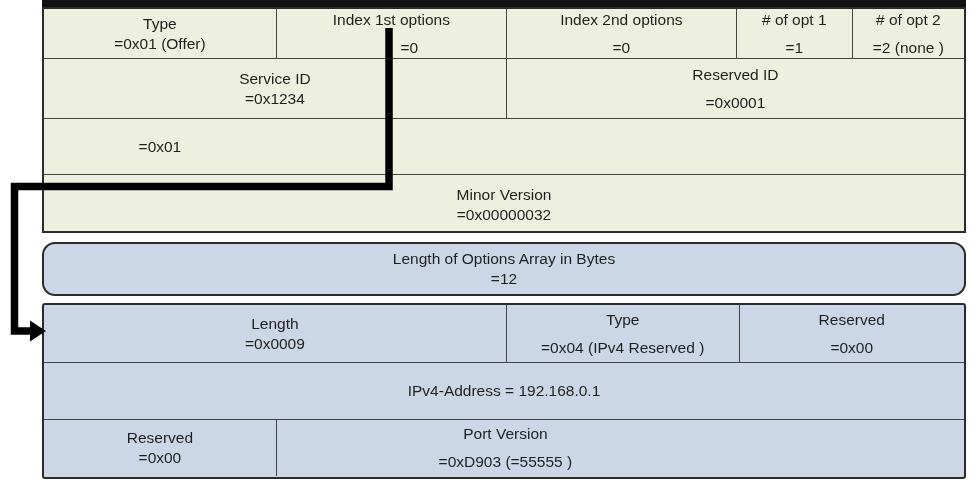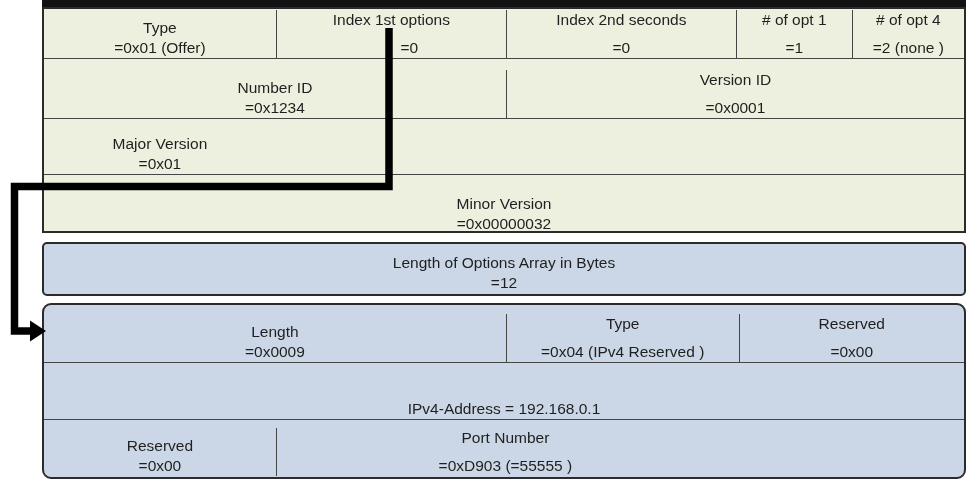--- a/index.html
+++ b/index.html
@@ -23,27 +23,26 @@
     background: #121212;
   }
   .section {
     position: absolute;
     left: 42px;
     width: 924px;
     box-sizing: border-box;
     border: 2.5px solid var(--frame, #2b2b2b);
   }
   .sec-entry   { top: 7px;   height: 226px; background: var(--entry-bg, #eef0df); }
-  .sec-optlen  { top: 242px; height: 54px;  background: var(--options-bg, #cbd7e6); border-radius: 5px; }
-  .sec-option  { top: 303px; height: 176px; background: var(--options-bg, #cbd7e6); border-radius: 9px; }
+  .sec-optlen  { top: 242px; height: 54px;  background: var(--options-bg, #cbd7e6); border-radius: 13px; }
+  .sec-option  { top: 303px; height: 176px; background: var(--options-bg, #cbd7e6); border-radius: 3px; }
   .row {
     display: flex;
     box-sizing: border-box;
     width: 100%;
-    align-items: flex-end;
   }
   .row + .row { border-top: 1.7px solid var(--grid-line, #454545); }
   .cell {
     box-sizing: border-box;
     display: flex;
     flex-direction: column;
     justify-content: center;
     align-items: center;
     text-align: center;
     overflow: hidden;
@@ -72,45 +71,44 @@
     <div class="row" style="height:49px">
       <div class="cell" style="width:25.2%">
         <div class="lbl">Type</div>
         <div class="val">=0x01 (Offer)</div>
       </div>
       <div class="cell" style="width:25.0%">
         <div class="lbl">Index 1st options</div>
         <div class="val val-shift">=0</div>
       </div>
       <div class="cell" style="width:25.0%">
-        <div class="lbl">Index 2nd seconds</div>
+        <div class="lbl">Index 2nd options</div>
         <div class="val">=0</div>
       </div>
       <div class="cell" style="width:12.6%">
         <div class="lbl"># of opt 1</div>
         <div class="val">=1</div>
       </div>
       <div class="cell" style="width:12.2%">
-        <div class="lbl"># of opt 4</div>
+        <div class="lbl"># of opt 2</div>
         <div class="val">=2 (none )</div>
       </div>
     </div>
     <div class="row" style="height:60px">
       <div class="cell" style="width:50.2%">
-        <div class="lbl">Number ID</div>
+        <div class="lbl">Service ID</div>
         <div class="val">=0x1234</div>
       </div>
       <div class="cell" style="width:49.8%">
-        <div class="lbl">Version ID</div>
+        <div class="lbl">Reserved ID</div>
         <div class="val">=0x0001</div>
       </div>
     </div>
     <div class="row" style="height:56px">
       <div class="cell" style="width:25.2%">
-        <div class="lbl">Major Version</div>
         <div class="val">=0x01</div>
       </div>
     </div>
     <div class="row" style="height:60px">
       <div class="cell" style="width:100%">
         <div class="lbl">Minor Version</div>
         <div class="val">=0x00000032</div>
       </div>
     </div>
   </div>
@@ -143,21 +141,21 @@
       <div class="cell" style="width:100%">
         <div class="lbl">IPv4-Address = 192.168.0.1</div>
       </div>
     </div>
     <div class="row" style="height:57px">
       <div class="cell" style="width:25.2%">
         <div class="lbl">Reserved</div>
         <div class="val">=0x00</div>
       </div>
       <div class="cell" style="width:49.8%">
-        <div class="lbl">Port Number</div>
+        <div class="lbl">Port Version</div>
         <div class="val">=0xD903 (=55555 )</div>
       </div>
     </div>
   </div>
 
   <svg class="annotation-svg" width="975" height="484" viewBox="0 0 975 484">
     <path d="M389 28 L389 186.5 L14.5 186.5 L14.5 331 L31 331" fill="none" stroke="#000000" stroke-width="7.5" stroke-linecap="butt" stroke-linejoin="miter"></path>
     <polygon points="30,320.5 30,341.5 46,331" fill="#000000"></polygon>
   </svg>
 

